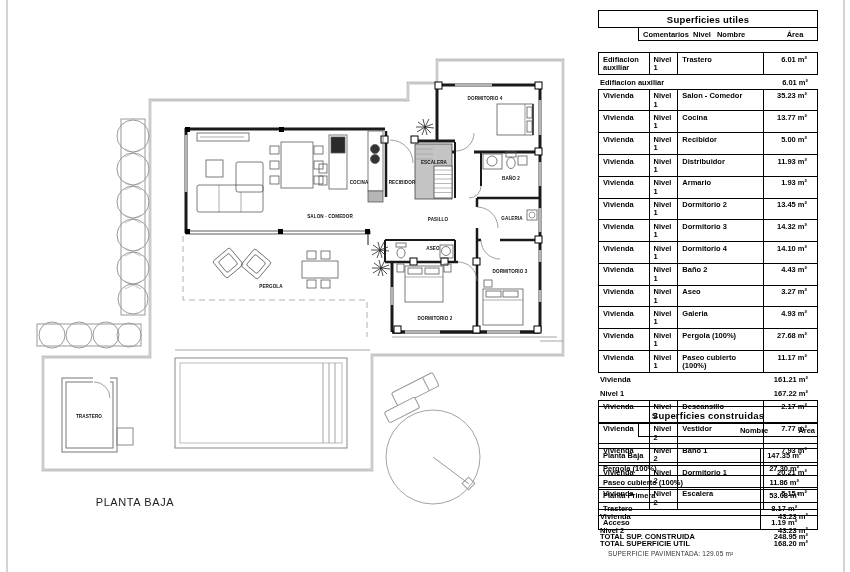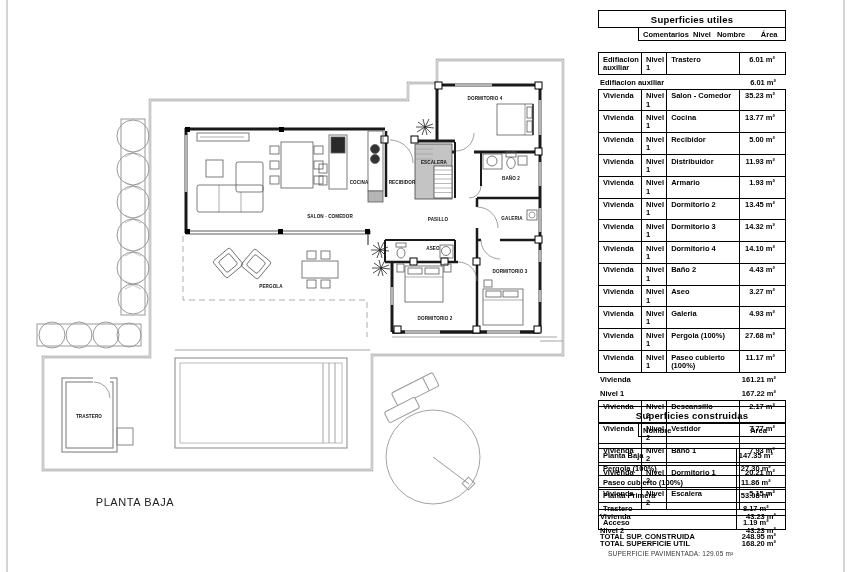--- a/index.html
+++ b/index.html
@@ -1,32 +1,32 @@
 <!DOCTYPE html>
 <html><head>
 <meta charset="utf-8">
 <style>
   html,body{margin:0;padding:0;background:#e8e8e8;}
   .sheet{position:relative;width:850px;height:572px;background:#fff;overflow:hidden;
          font-family:"Liberation Sans",sans-serif;color:#000;}
   .sheet svg{position:absolute;left:0;top:0;}
   
-  .tbl{position:absolute;width:188px;}
+  .tbl{position:absolute;width:220px;}
   .t-utiles{left:598px;top:10px;}
   .t-cons{left:598px;top:406px;}
   .tb-title{border:1px solid #000;font-weight:bold;font-size:9.5px;text-align:center;
             padding:3px 0 2px 0;letter-spacing:.2px;}
   .tb-head{display:flex;border:1px solid #000;border-top:none;font-weight:bold;font-size:7.5px;margin-left:40px;}
   .cell{padding:2.5px 2px 1.5px 4px;line-height:1.12;box-sizing:border-box;}
   .c1{width:50px;} .c2{width:29px;} .c3{width:87px;} .c4{width:54px;}
   .c4.val{text-align:right;padding-right:10px;padding-left:0;}
   .c4.hd{text-align:center;padding-left:0;padding-right:4px;}
   .cm{width:163px;} .ca{width:57px;}
   .ca.val{text-align:center;padding-right:10px;padding-left:0;}
-  .hd-c{text-align:left;}
+  .hd-c{text-align:right;}
   .block{border:1px solid #000;}
   .gap{height:11px;}
   .row{display:flex;font-size:7.5px;font-weight:bold;border-top:1px solid #000;}
   .block .row:first-child{border-top:none;}
   .row .cell + .cell{border-left:1px solid #000;}
   .sub{display:flex;justify-content:space-between;font-weight:bold;font-size:7.5px;
        padding:2.5px 0 2px 0;}
   .sub .lab{padding-left:2px;}
   .sub .val{width:54px;text-align:right;padding-right:10px;box-sizing:border-box;}
   .footnote{position:absolute;left:608px;top:550px;font-size:6.5px;color:#333;

